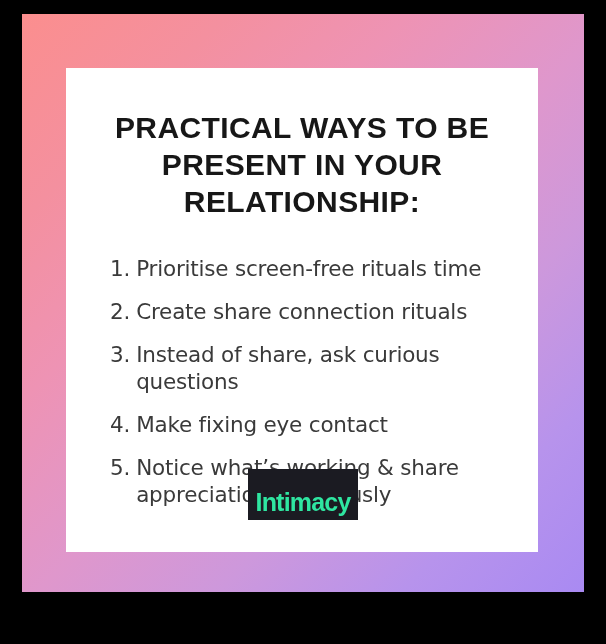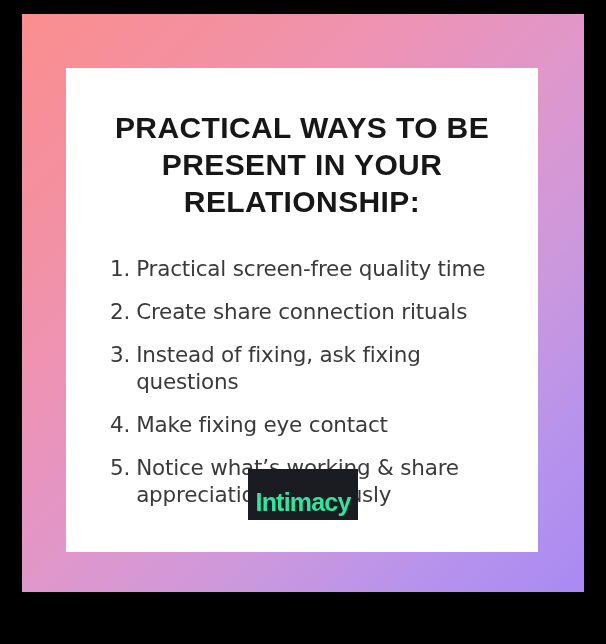--- a/index.html
+++ b/index.html
@@ -131,29 +131,29 @@
 
   <div id="gradient-panel">
 
     <div id="white-card">
 
       <h1 id="poster-title">PRACTICAL WAYS TO BE PRESENT IN YOUR RELATIONSHIP:</h1>
 
       <ul id="tips-list">
         <li class="tip-item">
           <span class="tip-num">1.</span>
-          <span class="tip-text">Practical screen-free quality time</span>
+          <span class="tip-text">Prioritise screen-free rituals time</span>
         </li>
         <li class="tip-item">
           <span class="tip-num">2.</span>
           <span class="tip-text">Create share connection rituals</span>
         </li>
         <li class="tip-item">
           <span class="tip-num">3.</span>
-          <span class="tip-text">Instead of fixing, ask fixing questions</span>
+          <span class="tip-text">Instead of share, ask curious questions</span>
         </li>
         <li class="tip-item">
           <span class="tip-num">4.</span>
           <span class="tip-text">Make fixing eye contact</span>
         </li>
         <li class="tip-item">
           <span class="tip-num">5.</span>
           <span class="tip-text">Notice what’s working &amp; share appreciation generously</span>
         </li>
       </ul>

